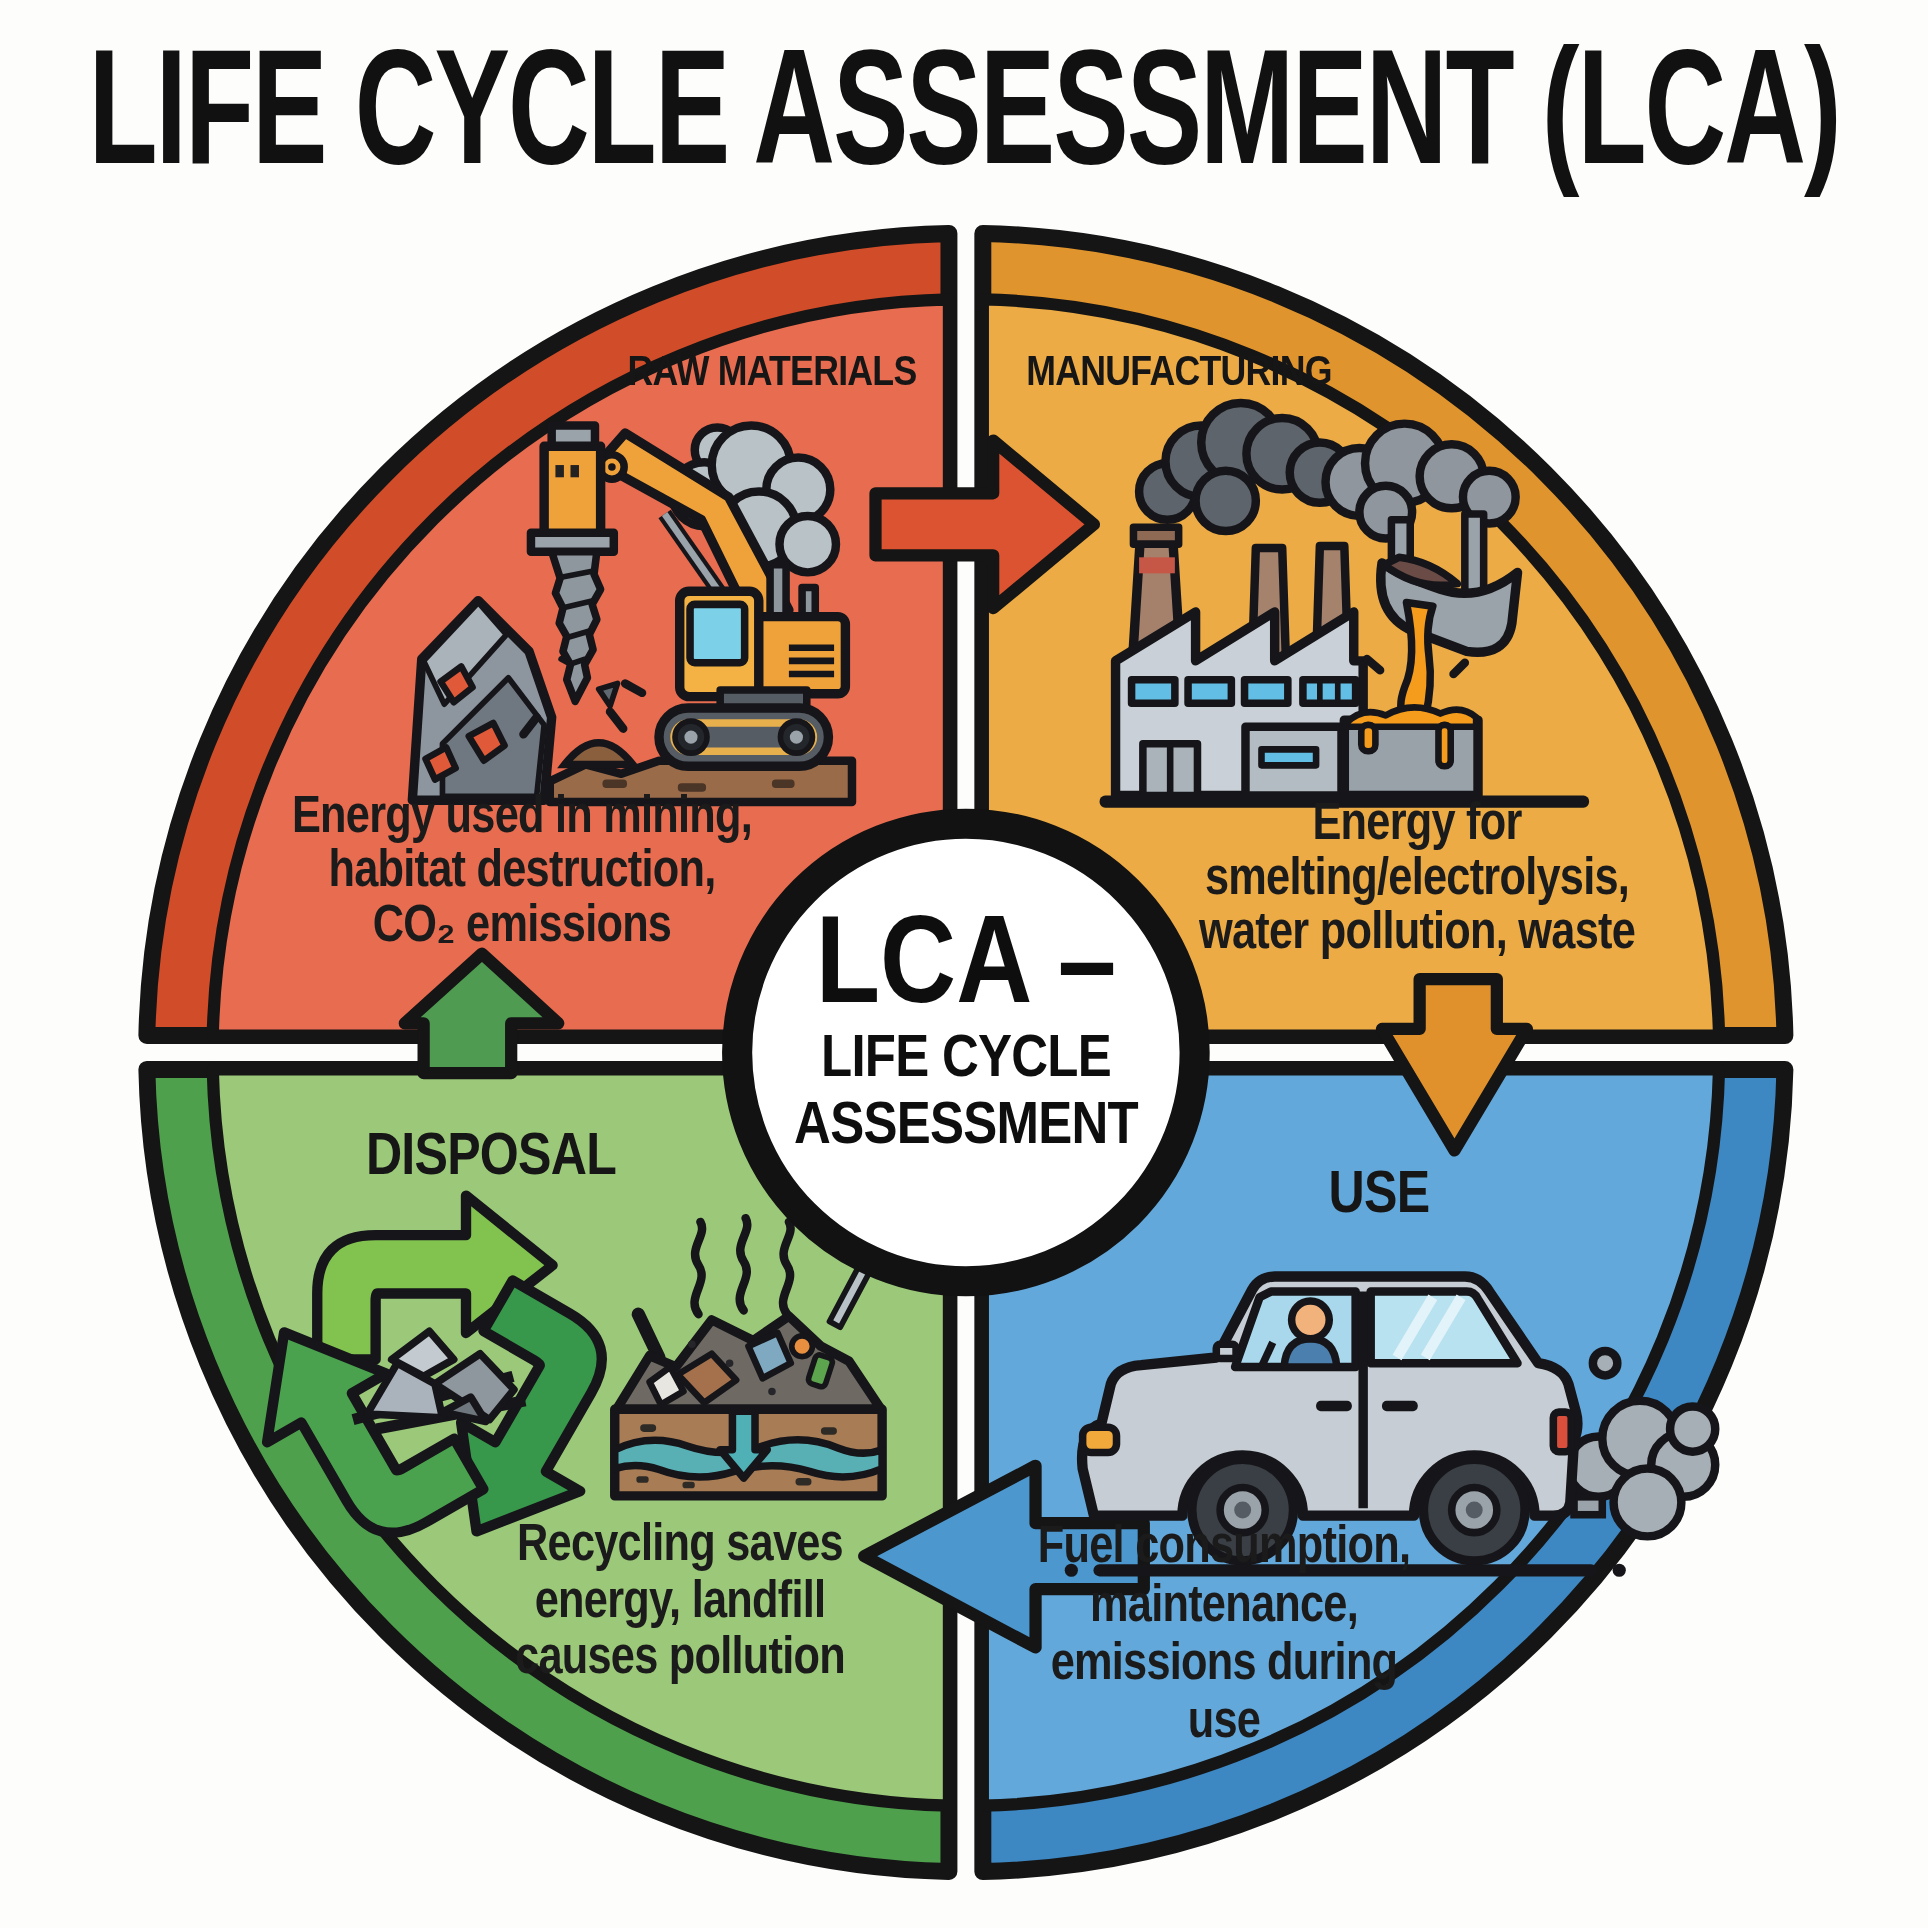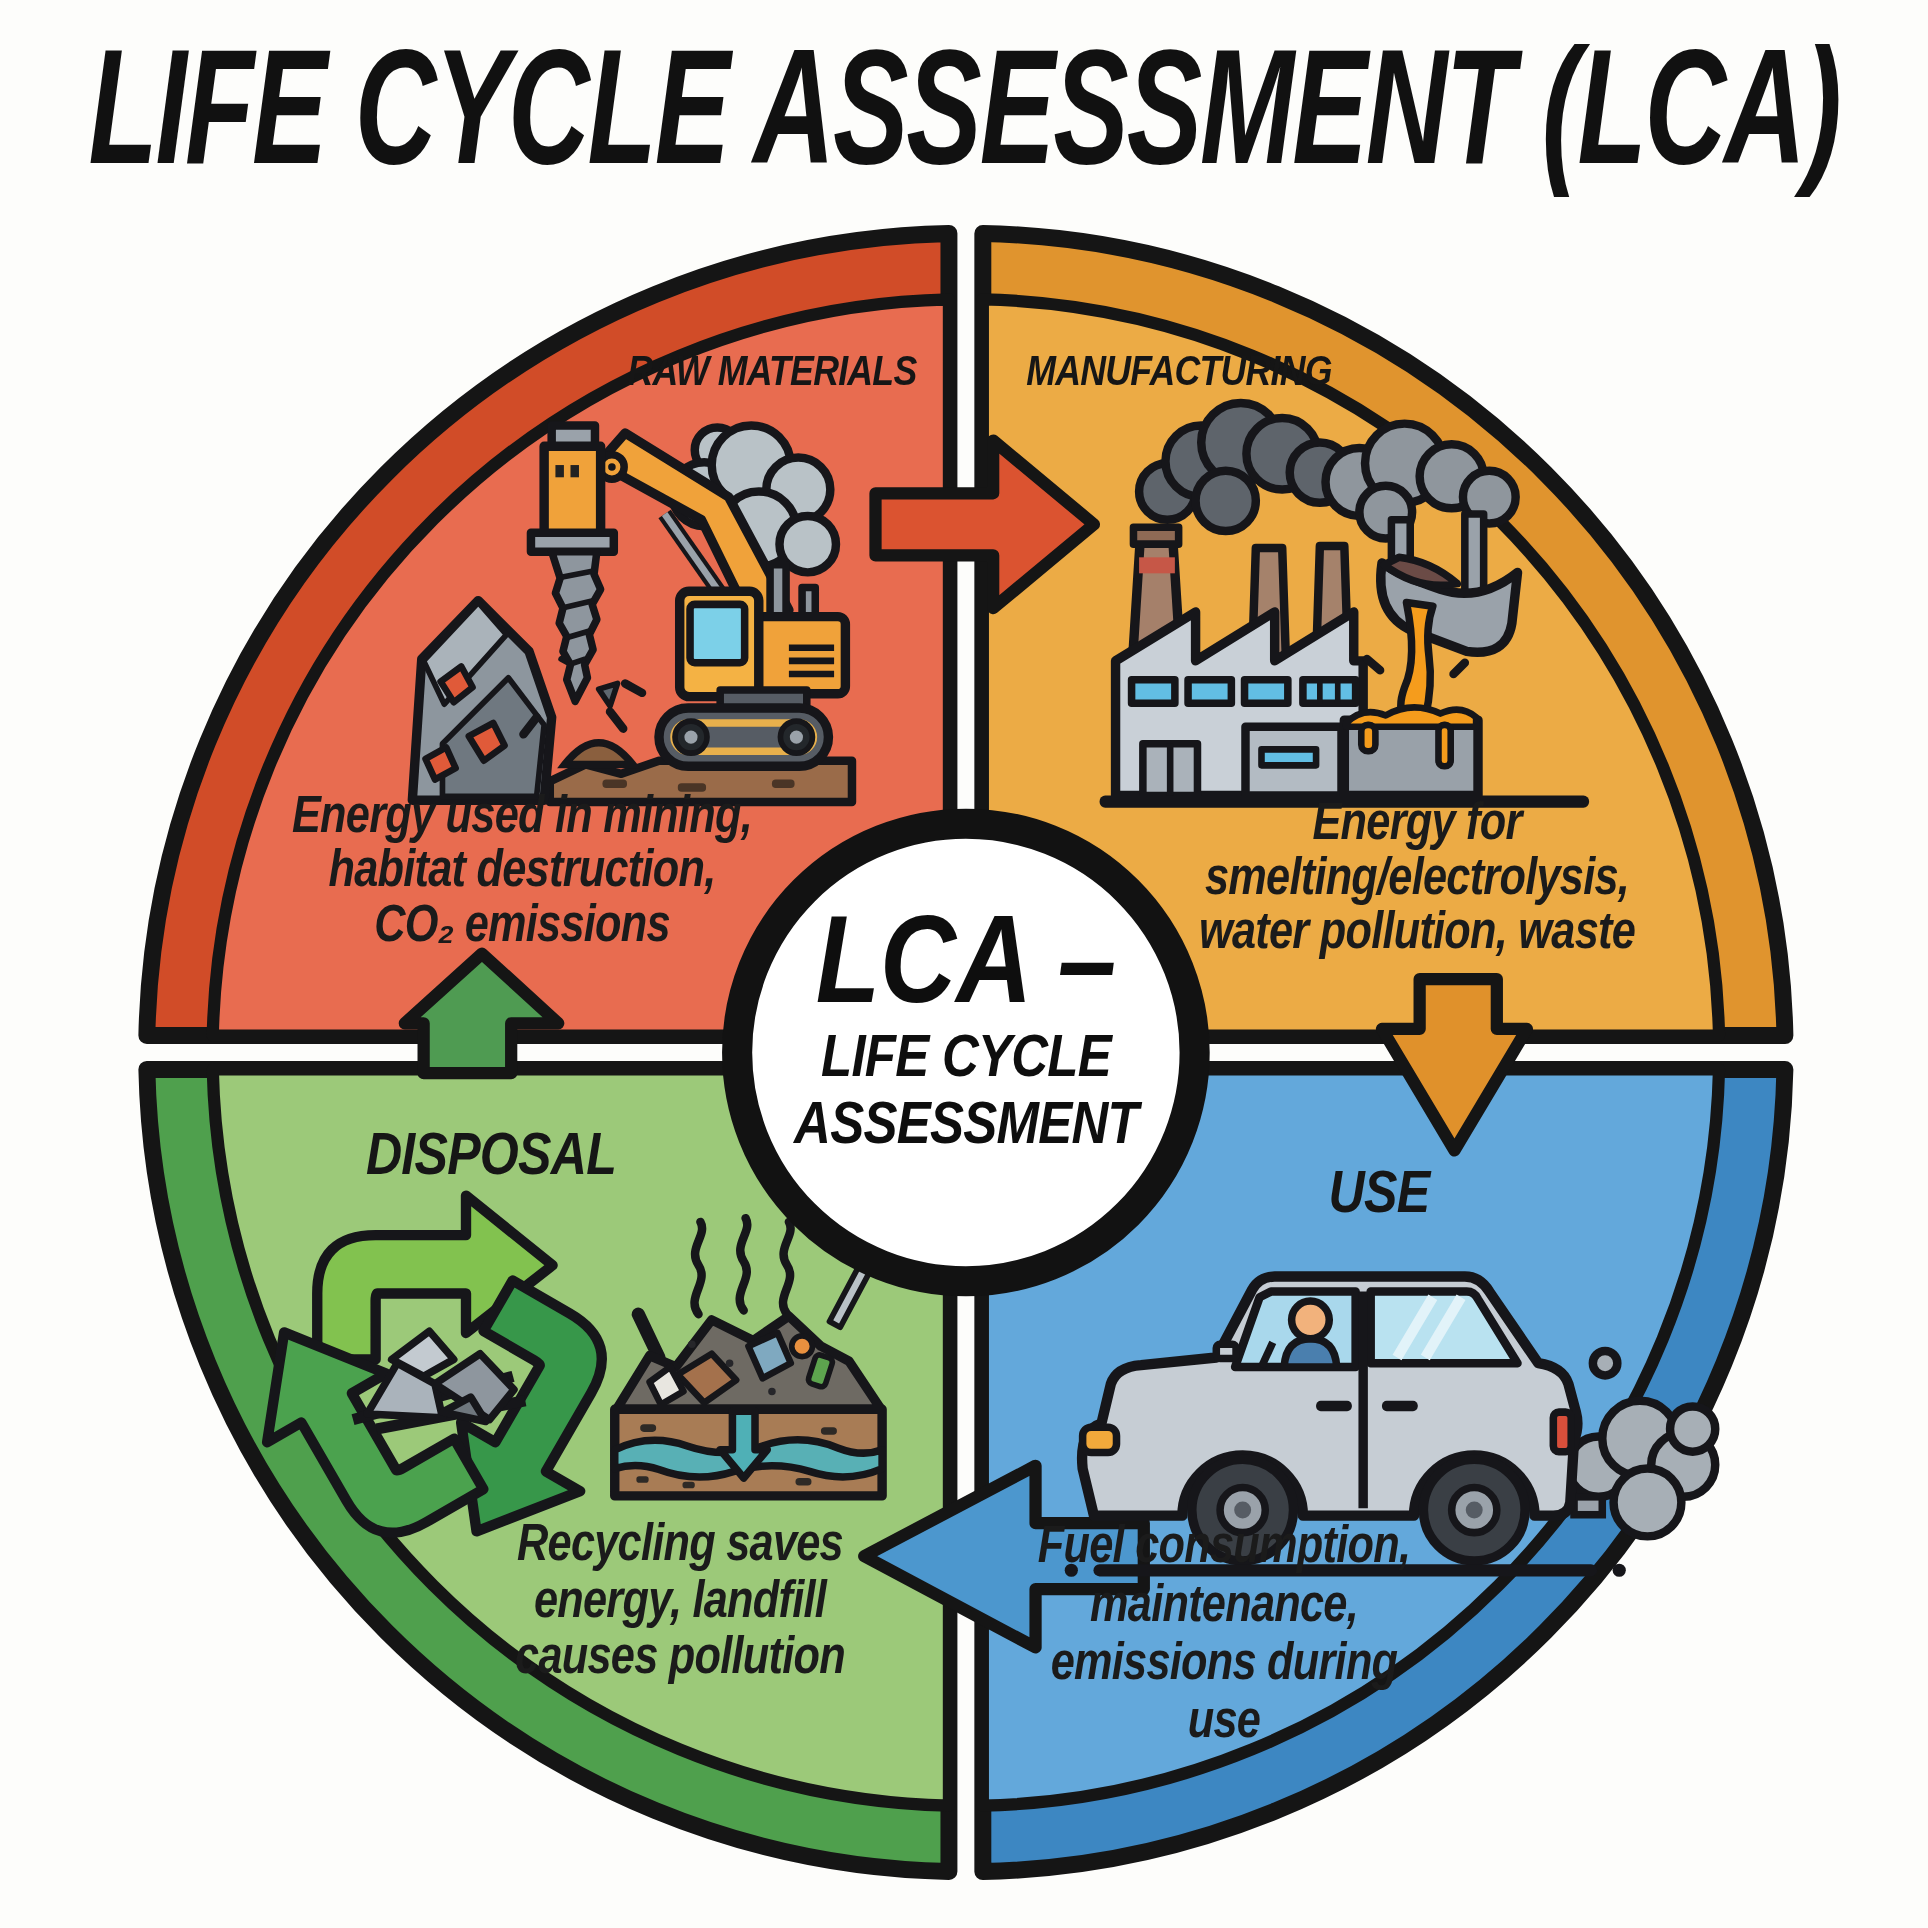--- a/index.html
+++ b/index.html
@@ -1,19 +1,18 @@
 <!DOCTYPE html>
 <html style="font-size:15px"><head>
 <meta charset="utf-8">
 <style>
   html,body{margin:0;padding:0;background:#ffffff;}
   #stage{
     position:relative;width:1928px;height:1928px;background:#fdfdfb;overflow:hidden;
     font-family:"Liberation Sans","DejaVu Sans",sans-serif;
-    font-style:italic;
   }
   #wheel{position:absolute;left:0;top:0;}
   .txt{
     position:absolute;white-space:nowrap;color:#161616;font-weight:700;
     transform:translate(-50%,-50%) scaleX(.85);letter-spacing:-0.9px;
   }
   .title{
     font-size:155px;font-weight:700;letter-spacing:-2.8px;color:#111;
     transform:translate(-50%,-50%) scaleX(.73) scaleY(1.05);
   }

